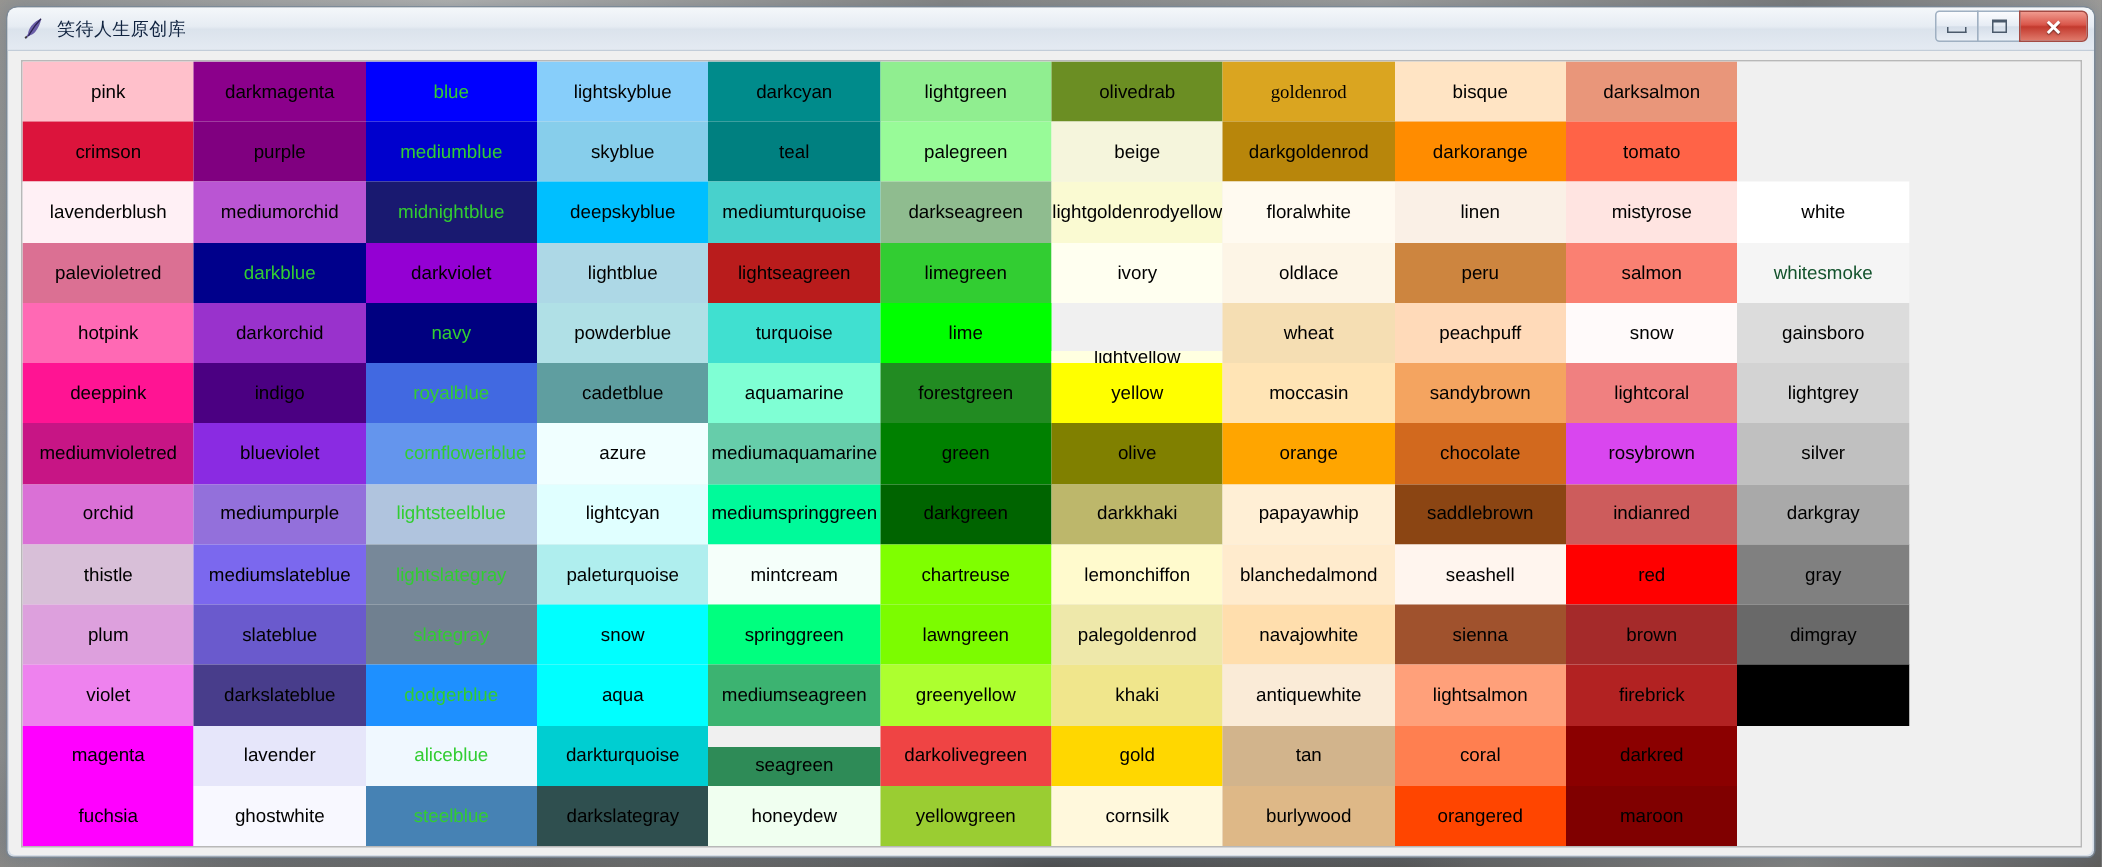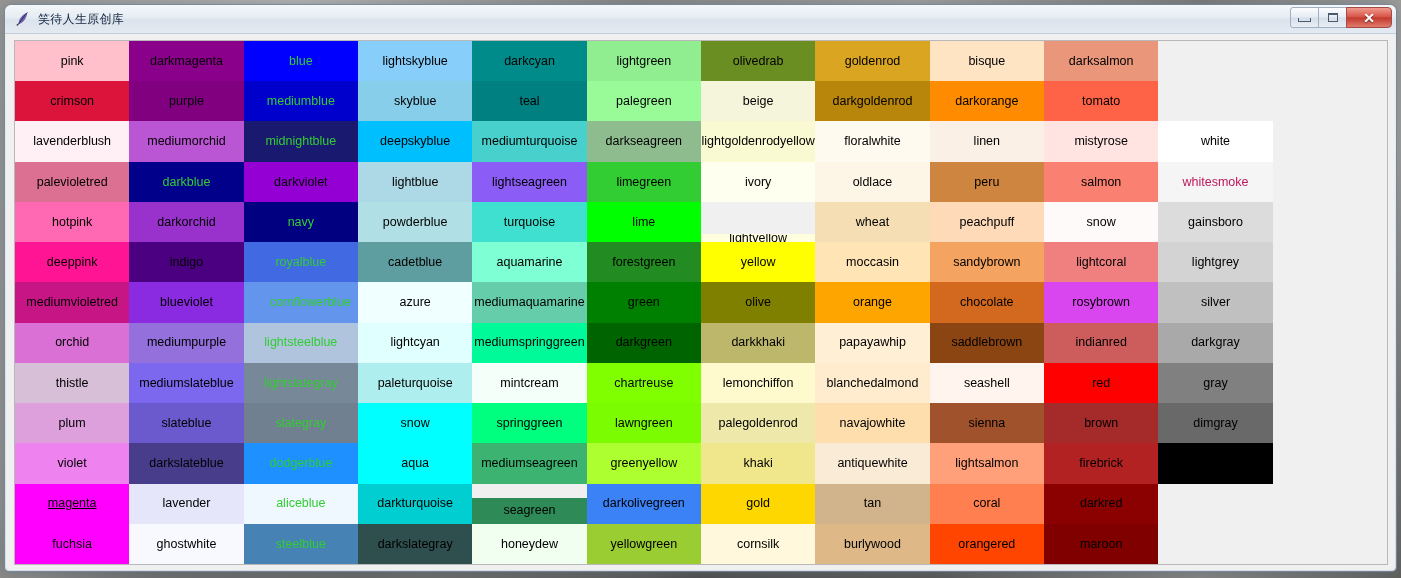--- a/index.html
+++ b/index.html
@@ -160,21 +160,21 @@
 
   <div id="client">
     <div id="grid" style="grid-template-rows: repeat(13, 1fr);">
         <div class="cell" style="background: rgb(255, 192, 203); color: rgb(0, 0, 0);">pink</div>
         <div class="cell" style="background: rgb(139, 0, 139); color: rgb(0, 0, 0);">darkmagenta</div>
         <div class="cell" style="background: rgb(0, 0, 255); color: rgb(50, 205, 50);">blue</div>
         <div class="cell" style="background: rgb(135, 206, 250); color: rgb(0, 0, 0);">lightskyblue</div>
         <div class="cell" style="background: rgb(0, 139, 139); color: rgb(0, 0, 0);">darkcyan</div>
         <div class="cell" style="background: rgb(144, 238, 144); color: rgb(0, 0, 0);">lightgreen</div>
         <div class="cell" style="background: rgb(107, 142, 35); color: rgb(0, 0, 0);">olivedrab</div>
-        <div class="cell" style="background: rgb(218, 165, 32); color: rgb(0, 0, 0);">goldenrod</div>
+        <div class="cell" style="background: rgb(218, 165, 32); color: rgb(0, 0, 0); font-family: Liberation Serif, serif;">goldenrod</div>
         <div class="cell" style="background: rgb(255, 228, 196); color: rgb(0, 0, 0);">bisque</div>
         <div class="cell" style="background: rgb(233, 150, 122); color: rgb(0, 0, 0);">darksalmon</div>
         <div class="cell empty" style="background: rgb(240, 240, 240); color: rgb(0, 0, 0);"></div>
         <div class="cell empty" style="background: rgb(240, 240, 240); color: rgb(0, 0, 0);"></div>
         <div class="cell" style="background: rgb(220, 20, 60); color: rgb(0, 0, 0);">crimson</div>
         <div class="cell" style="background: rgb(128, 0, 128); color: rgb(0, 0, 0);">purple</div>
         <div class="cell" style="background: rgb(0, 0, 205); color: rgb(50, 205, 50);">mediumblue</div>
         <div class="cell" style="background: rgb(135, 206, 235); color: rgb(0, 0, 0);">skyblue</div>
         <div class="cell" style="background: rgb(0, 128, 128); color: rgb(0, 0, 0);">teal</div>
         <div class="cell" style="background: rgb(152, 251, 152); color: rgb(0, 0, 0);">palegreen</div>
@@ -193,27 +193,27 @@
         <div class="cell" style="background: rgb(250, 250, 210); color: rgb(0, 0, 0);">lightgoldenrodyellow</div>
         <div class="cell" style="background: rgb(255, 250, 240); color: rgb(0, 0, 0);">floralwhite</div>
         <div class="cell" style="background: rgb(250, 240, 230); color: rgb(0, 0, 0);">linen</div>
         <div class="cell" style="background: rgb(255, 228, 225); color: rgb(0, 0, 0);">mistyrose</div>
         <div class="cell" style="background: rgb(255, 255, 255); color: rgb(0, 0, 0);">white</div>
         <div class="cell empty" style="background: rgb(240, 240, 240); color: rgb(0, 0, 0);"></div>
         <div class="cell" style="background: rgb(219, 112, 147); color: rgb(0, 0, 0);">palevioletred</div>
         <div class="cell" style="background: rgb(0, 0, 139); color: rgb(50, 205, 50);">darkblue</div>
         <div class="cell" style="background: rgb(148, 0, 211); color: rgb(0, 0, 0);">darkviolet</div>
         <div class="cell" style="background: rgb(173, 216, 230); color: rgb(0, 0, 0);">lightblue</div>
-        <div class="cell" style="background: #8b5cf6; color: rgb(0, 0, 0);">lightseagreen</div>
+        <div class="cell" style="background: #b91c1c; color: rgb(0, 0, 0);">lightseagreen</div>
         <div class="cell" style="background: rgb(50, 205, 50); color: rgb(0, 0, 0);">limegreen</div>
         <div class="cell" style="background: rgb(255, 255, 240); color: rgb(0, 0, 0);">ivory</div>
         <div class="cell" style="background: rgb(253, 245, 230); color: rgb(0, 0, 0);">oldlace</div>
         <div class="cell" style="background: rgb(205, 133, 63); color: rgb(0, 0, 0);">peru</div>
         <div class="cell" style="background: rgb(250, 128, 114); color: rgb(0, 0, 0);">salmon</div>
-        <div class="cell" style="background: rgb(245, 245, 245); color: #be185d;">whitesmoke</div>
+        <div class="cell" style="background: rgb(245, 245, 245); color: #14532d;">whitesmoke</div>
         <div class="cell empty" style="background: rgb(240, 240, 240); color: rgb(0, 0, 0);"></div>
         <div class="cell" style="background: rgb(255, 105, 180); color: rgb(0, 0, 0);">hotpink</div>
         <div class="cell" style="background: rgb(153, 50, 204); color: rgb(0, 0, 0);">darkorchid</div>
         <div class="cell" style="background: rgb(0, 0, 128); color: rgb(50, 205, 50);">navy</div>
         <div class="cell" style="background: rgb(176, 224, 230); color: rgb(0, 0, 0);">powderblue</div>
         <div class="cell" style="background: rgb(64, 224, 208); color: rgb(0, 0, 0);">turquoise</div>
         <div class="cell" style="background: rgb(0, 255, 0); color: rgb(0, 0, 0);">lime</div>
         <div class="cell" style="background: rgb(255, 255, 224); color: rgb(0, 0, 0); margin-top: 32px;">lightyellow</div>
         <div class="cell" style="background: rgb(245, 222, 179); color: rgb(0, 0, 0);">wheat</div>
         <div class="cell" style="background: rgb(255, 218, 185); color: rgb(0, 0, 0);">peachpuff</div>
@@ -285,26 +285,26 @@
         <div class="cell" style="background: rgb(30, 144, 255); color: rgb(50, 205, 50);">dodgerblue</div>
         <div class="cell" style="background: rgb(0, 255, 255); color: rgb(0, 0, 0);">aqua</div>
         <div class="cell" style="background: rgb(60, 179, 113); color: rgb(0, 0, 0);">mediumseagreen</div>
         <div class="cell" style="background: rgb(173, 255, 47); color: rgb(0, 0, 0);">greenyellow</div>
         <div class="cell" style="background: rgb(240, 230, 140); color: rgb(0, 0, 0);">khaki</div>
         <div class="cell" style="background: rgb(250, 235, 215); color: rgb(0, 0, 0);">antiquewhite</div>
         <div class="cell" style="background: rgb(255, 160, 122); color: rgb(0, 0, 0);">lightsalmon</div>
         <div class="cell" style="background: rgb(178, 34, 34); color: rgb(0, 0, 0);">firebrick</div>
         <div class="cell empty" style="background: rgb(0, 0, 0); color: rgb(0, 0, 0);"></div>
         <div class="cell empty" style="background: rgb(240, 240, 240); color: rgb(0, 0, 0);"></div>
-        <div class="cell" style="background: rgb(255, 0, 255); color: rgb(0, 0, 0); text-decoration: underline;">magenta</div>
+        <div class="cell" style="background: rgb(255, 0, 255); color: rgb(0, 0, 0);">magenta</div>
         <div class="cell" style="background: rgb(230, 230, 250); color: rgb(0, 0, 0);">lavender</div>
         <div class="cell" style="background: rgb(240, 248, 255); color: rgb(50, 205, 50);">aliceblue</div>
         <div class="cell" style="background: rgb(0, 206, 209); color: rgb(0, 0, 0);">darkturquoise</div>
         <div class="cell" style="background: rgb(46, 139, 87); color: rgb(0, 0, 0); margin-top: 14px;">seagreen</div>
-        <div class="cell" style="background: #3b82f6; color: rgb(0, 0, 0);">darkolivegreen</div>
+        <div class="cell" style="background: #ef4444; color: rgb(0, 0, 0);">darkolivegreen</div>
         <div class="cell" style="background: rgb(255, 215, 0); color: rgb(0, 0, 0);">gold</div>
         <div class="cell" style="background: rgb(210, 180, 140); color: rgb(0, 0, 0);">tan</div>
         <div class="cell" style="background: rgb(255, 127, 80); color: rgb(0, 0, 0);">coral</div>
         <div class="cell" style="background: rgb(139, 0, 0); color: rgb(0, 0, 0);">darkred</div>
         <div class="cell empty" style="background: rgb(240, 240, 240); color: rgb(0, 0, 0);"></div>
         <div class="cell empty" style="background: rgb(240, 240, 240); color: rgb(0, 0, 0);"></div>
         <div class="cell" style="background: rgb(255, 0, 255); color: rgb(0, 0, 0);">fuchsia</div>
         <div class="cell" style="background: rgb(248, 248, 255); color: rgb(0, 0, 0);">ghostwhite</div>
         <div class="cell" style="background: rgb(70, 130, 180); color: rgb(50, 205, 50);">steelblue</div>
         <div class="cell" style="background: rgb(47, 79, 79); color: rgb(0, 0, 0);">darkslategray</div>

